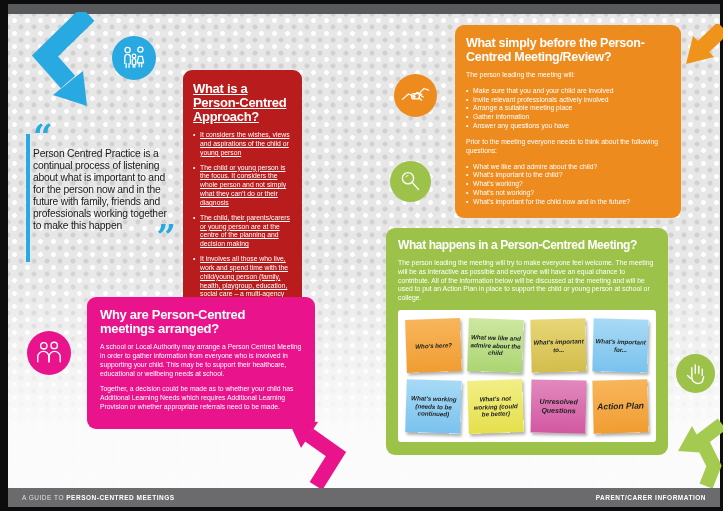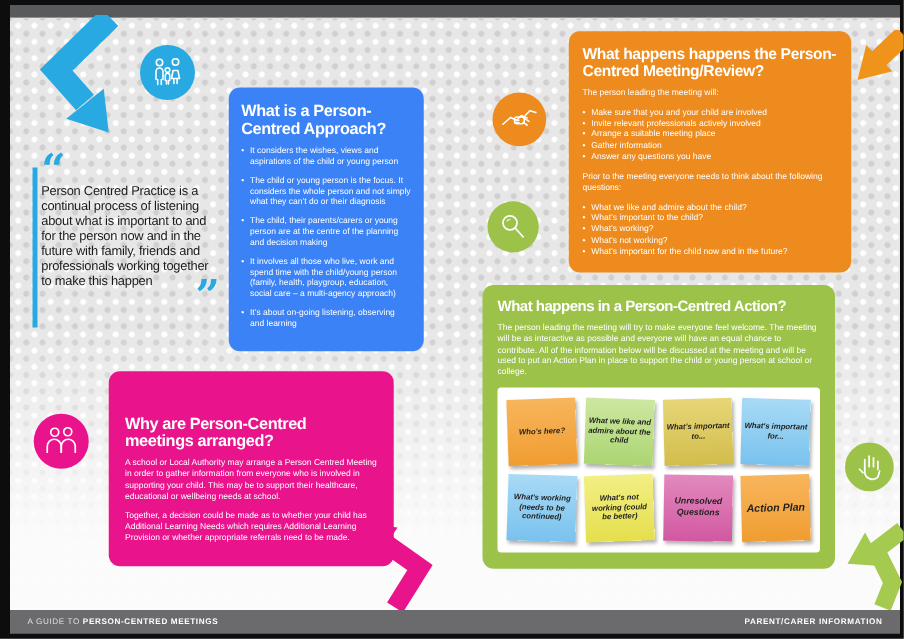--- a/index.html
+++ b/index.html
@@ -24,28 +24,28 @@
 
   
   .box{border-radius:9px;color:#fff;box-sizing:border-box;z-index:3;}
   .box h2{margin:0 0 7px 0;font-weight:700;line-height:1.08;letter-spacing:-.3px;}
   .box p{margin:0 0 7px 0;font-size:6.8px;line-height:1.3;}
   .box ul{margin:0;padding:0;list-style:none;font-size:6.8px;line-height:1.3;}
   .box ul li{padding-left:7px;position:relative;}
   .box ul li:before{content:"•";position:absolute;left:0;top:0;}
   .box ul.spaced li{margin-bottom:6px;}
 
-  .cyan-box{left:183px;top:70px;width:156px;background:#3b82f6;padding:12px 10px 10px;}
+  .cyan-box{left:183px;top:70px;width:119px;background:#b91c1c;padding:12px 10px 10px;text-decoration:underline;}
   .cyan-box h2{font-size:13px;}
   .orange-box{left:455px;top:25px;width:226px;background:#ee8b1e;padding:12px 11px 11px;}
   .orange-box h2{font-size:12.5px;}
   .green-box{left:386px;top:228px;width:282px;background:#9cc24a;padding:11px 12px 13px;}
   .green-box h2{font-size:12px;letter-spacing:-.4px;}
   .pink-box{left:87px;top:297px;width:228px;background:#e9148c;padding:11px 13px 10px;}
-  .pink-box h2{font-size:13px;margin-top:24px;}
+  .pink-box h2{font-size:13px;}
 
   
   .quote{left:26px;top:126px;width:148px;z-index:3;}
   .qbar{position:absolute;left:0;top:8px;width:4px;height:128px;background:#29a9e1;}
   .qmark{color:#29a9e1;font-family:"DejaVu Serif",serif;font-weight:700;font-size:34px;line-height:.6;}
   .qopen{margin:0 0 0 7px;height:18px;}
   .qtext{margin:4px 0 0 7px;width:138px;font-size:10.3px;font-weight:400;color:#1a1a1a;
          line-height:1.16;letter-spacing:-.2px;}
   .qclose{position:absolute;right:-2px;bottom:-16px;}
 
@@ -115,41 +115,41 @@
   <ul class="spaced">
     <li>It considers the wishes, views and aspirations of the child or young person</li>
     <li>The child or young person is the focus. It considers the whole person and not simply what they can’t do or their diagnosis</li>
     <li>The child, their parents/carers or young person are at the centre of the planning and decision making</li>
     <li>It involves all those who live, work and spend time with the child/young person (family, health, playgroup, education, social care – a multi-agency approach)</li>
     <li>It’s about on-going listening, observing and learning</li>
   </ul>
 </div>
 
 <div class="abs box orange-box">
-  <h2>What happens happens the Person-Centred Meeting/Review?</h2>
+  <h2>What simply before the Person-Centred Meeting/Review?</h2>
   <p>The person leading the meeting will:</p>
   <ul style="margin-bottom:7px">
     <li>Make sure that you and your child are involved</li>
     <li>Invite relevant professionals actively involved</li>
     <li>Arrange a suitable meeting place</li>
     <li>Gather information</li>
     <li>Answer any questions you have</li>
   </ul>
   <p>Prior to the meeting everyone needs to think about the following questions:</p>
   <ul>
     <li>What we like and admire about the child?</li>
     <li>What’s important to the child?</li>
     <li>What’s working?</li>
     <li>What’s not working?</li>
     <li>What’s important for the child now and in the future?</li>
   </ul>
 </div>
 
 <div class="abs box green-box">
-  <h2>What happens in a Person-Centred Action?</h2>
+  <h2>What happens in a Person-Centred Meeting?</h2>
   <p>The person leading the meeting will try to make everyone feel welcome.  The meeting will be as interactive as possible and everyone will have an equal chance to contribute.  All of the information below will be discussed at the meeting and will be used to put an Action Plan in place to support the child or young person at school or college.</p>
   <div class="panel">
     <div class="note c-orange">Who's here?</div>
     <div class="note c-green">What we like and admire about the child</div>
     <div class="note c-olive">What's important to...</div>
     <div class="note c-blue">What's important for...</div>
     <div class="note c-blue">What's working (needs to be continued)</div>
     <div class="note c-yellow">What's not working (could be better)</div>
     <div class="note c-pink mid">Unresolved Questions</div>
     <div class="note c-orange big">Action Plan</div>

